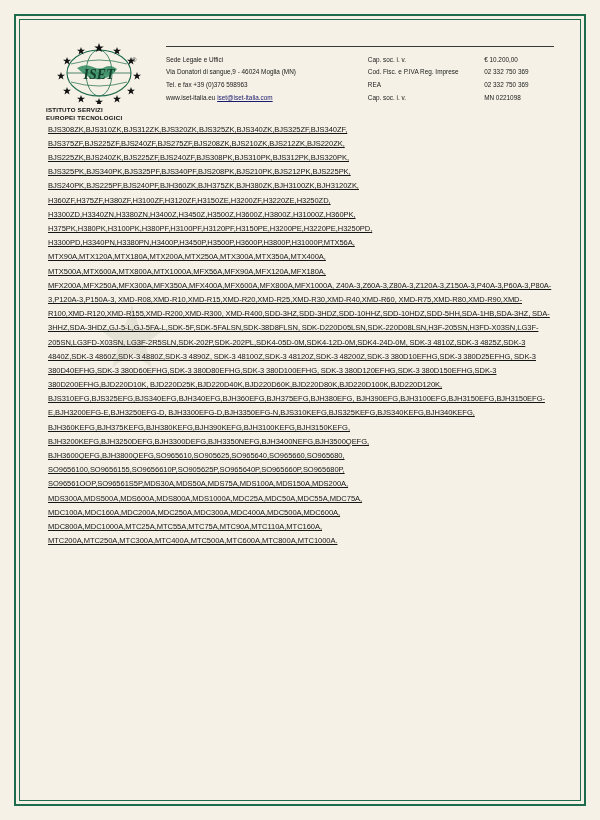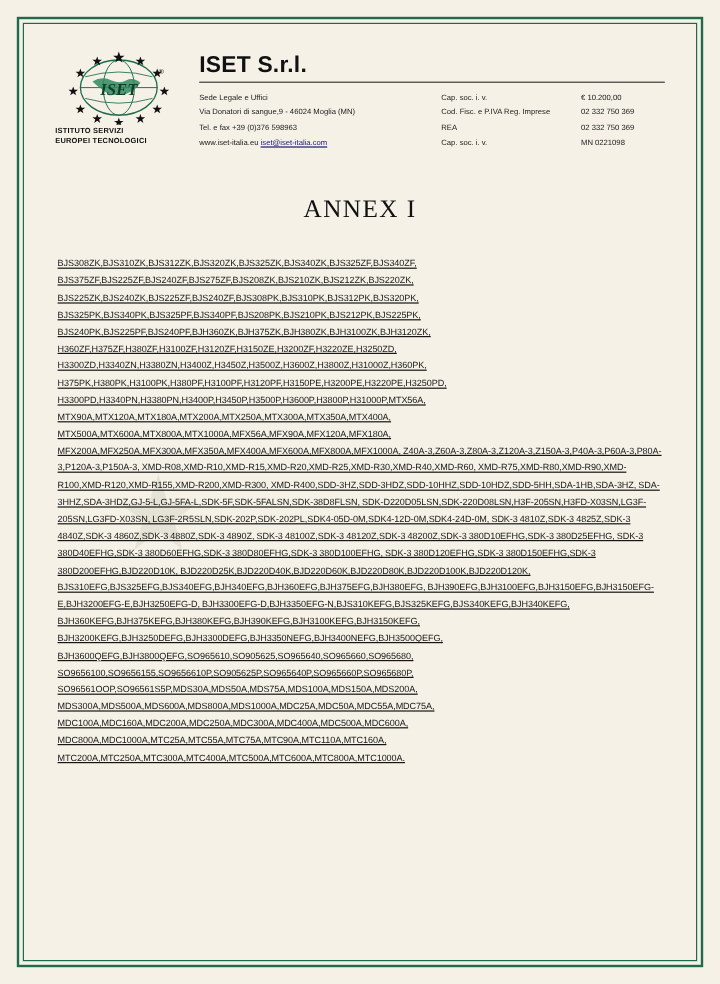--- a/index.html
+++ b/index.html
@@ -195,21 +195,20 @@
             <text x="79" y="20" font-family="Liberation Sans, sans-serif" font-size="6" fill="#111111">®</text>
           </svg>
         </div>
         <div class="logo-caption">
           <div>ISTITUTO SERVIZI</div>
           <div>EUROPEI TECNOLOGICI</div>
         </div>
       </div>
 
       <div class="company-block">
-        <div class="company-name">ISET S.r.l.</div>
         <div class="company-rule"></div>
         <table class="info-table">
           <tbody>
               <tr>
             <td class="left">Sede Legale e Uffici</td>
             <td class="mid">Cap. soc. i. v.</td>
             <td class="right">€ 10.200,00</td>
           </tr>
           <tr>
             <td class="left">Via Donatori di sangue,9 - 46024 Moglia (MN)</td>
@@ -224,21 +223,20 @@
           <tr>
             <td class="left"><span>www.iset-italia.eu  </span><a class="mail-link" href="#">iset@iset-italia.com</a></td>
             <td class="mid">Cap. soc. i. v.</td>
             <td class="right">MN 0221098</td>
           </tr>
         </tbody>
           </table>
       </div>
     </div>
 
-    <div class="title">ANNEX I</div>
 
     <div class="body-wrap">
       <div class="watermark">
         <svg width="76" height="76" viewBox="0 0 76 76">
           <polygon points="38,4 46,28 71,28 51,43 58,67 38,52 18,67 25,43 5,28 30,28" fill="#9a9a8a"></polygon>
         </svg>
       </div>
       <div class="codes">BJS308ZK,BJS310ZK,BJS312ZK,BJS320ZK,BJS325ZK,BJS340ZK,BJS325ZF,BJS340ZF, BJS375ZF,BJS225ZF,BJS240ZF,BJS275ZF,BJS208ZK,BJS210ZK,BJS212ZK,BJS220ZK, BJS225ZK,BJS240ZK,BJS225ZF,BJS240ZF,BJS308PK,BJS310PK,BJS312PK,BJS320PK, BJS325PK,BJS340PK,BJS325PF,BJS340PF,BJS208PK,BJS210PK,BJS212PK,BJS225PK, BJS240PK,BJS225PF,BJS240PF,BJH360ZK,BJH375ZK,BJH380ZK,BJH3100ZK,BJH3120ZK, H360ZF,H375ZF,H380ZF,H3100ZF,H3120ZF,H3150ZE,H3200ZF,H3220ZE,H3250ZD, H3300ZD,H3340ZN,H3380ZN,H3400Z,H3450Z,H3500Z,H3600Z,H3800Z,H31000Z,H360PK, H375PK,H380PK,H3100PK,H380PF,H3100PF,H3120PF,H3150PE,H3200PE,H3220PE,H3250PD, H3300PD,H3340PN,H3380PN,H3400P,H3450P,H3500P,H3600P,H3800P,H31000P,MTX56A, MTX90A,MTX120A,MTX180A,MTX200A,MTX250A,MTX300A,MTX350A,MTX400A, MTX500A,MTX600A,MTX800A,MTX1000A,MFX56A,MFX90A,MFX120A,MFX180A, MFX200A,MFX250A,MFX300A,MFX350A,MFX400A,MFX600A,MFX800A,MFX1000A, Z40A-3,Z60A-3,Z80A-3,Z120A-3,Z150A-3,P40A-3,P60A-3,P80A-3,P120A-3,P150A-3, XMD-R08,XMD-R10,XMD-R15,XMD-R20,XMD-R25,XMD-R30,XMD-R40,XMD-R60, XMD-R75,XMD-R80,XMD-R90,XMD-R100,XMD-R120,XMD-R155,XMD-R200,XMD-R300, XMD-R400,SDD-3HZ,SDD-3HDZ,SDD-10HHZ,SDD-10HDZ,SDD-5HH,SDA-1HB,SDA-3HZ, SDA-3HHZ,SDA-3HDZ,GJ-5-L,GJ-5FA-L,SDK-5F,SDK-5FALSN,SDK-38D8FLSN, SDK-D220D05LSN,SDK-220D08LSN,H3F-205SN,H3FD-X03SN,LG3F-205SN,LG3FD-X03SN, LG3F-2R5SLN,SDK-202P,SDK-202PL,SDK4-05D-0M,SDK4-12D-0M,SDK4-24D-0M, SDK-3 4810Z,SDK-3 4825Z,SDK-3 4840Z,SDK-3 4860Z,SDK-3 4880Z,SDK-3 4890Z, SDK-3 48100Z,SDK-3 48120Z,SDK-3 48200Z,SDK-3 380D10EFHG,SDK-3 380D25EFHG, SDK-3 380D40EFHG,SDK-3 380D60EFHG,SDK-3 380D80EFHG,SDK-3 380D100EFHG, SDK-3 380D120EFHG,SDK-3 380D150EFHG,SDK-3 380D200EFHG,BJD220D10K, BJD220D25K,BJD220D40K,BJD220D60K,BJD220D80K,BJD220D100K,BJD220D120K, BJS310EFG,BJS325EFG,BJS340EFG,BJH340EFG,BJH360EFG,BJH375EFG,BJH380EFG, BJH390EFG,BJH3100EFG,BJH3150EFG,BJH3150EFG-E,BJH3200EFG-E,BJH3250EFG-D, BJH3300EFG-D,BJH3350EFG-N,BJS310KEFG,BJS325KEFG,BJS340KEFG,BJH340KEFG, BJH360KEFG,BJH375KEFG,BJH380KEFG,BJH390KEFG,BJH3100KEFG,BJH3150KEFG, BJH3200KEFG,BJH3250DEFG,BJH3300DEFG,BJH3350NEFG,BJH3400NEFG,BJH3500QEFG, BJH3600QEFG,BJH3800QEFG,SO965610,SO905625,SO965640,SO965660,SO965680, SO9656100,SO9656155,SO9656610P,SO905625P,SO965640P,SO965660P,SO965680P, SO96561OOP,SO96561S5P,MDS30A,MDS50A,MDS75A,MDS100A,MDS150A,MDS200A, MDS300A,MDS500A,MDS600A,MDS800A,MDS1000A,MDC25A,MDC50A,MDC55A,MDC75A, MDC100A,MDC160A,MDC200A,MDC250A,MDC300A,MDC400A,MDC500A,MDC600A, MDC800A,MDC1000A,MTC25A,MTC55A,MTC75A,MTC90A,MTC110A,MTC160A, MTC200A,MTC250A,MTC300A,MTC400A,MTC500A,MTC600A,MTC800A,MTC1000A.</div>
     </div>
 

